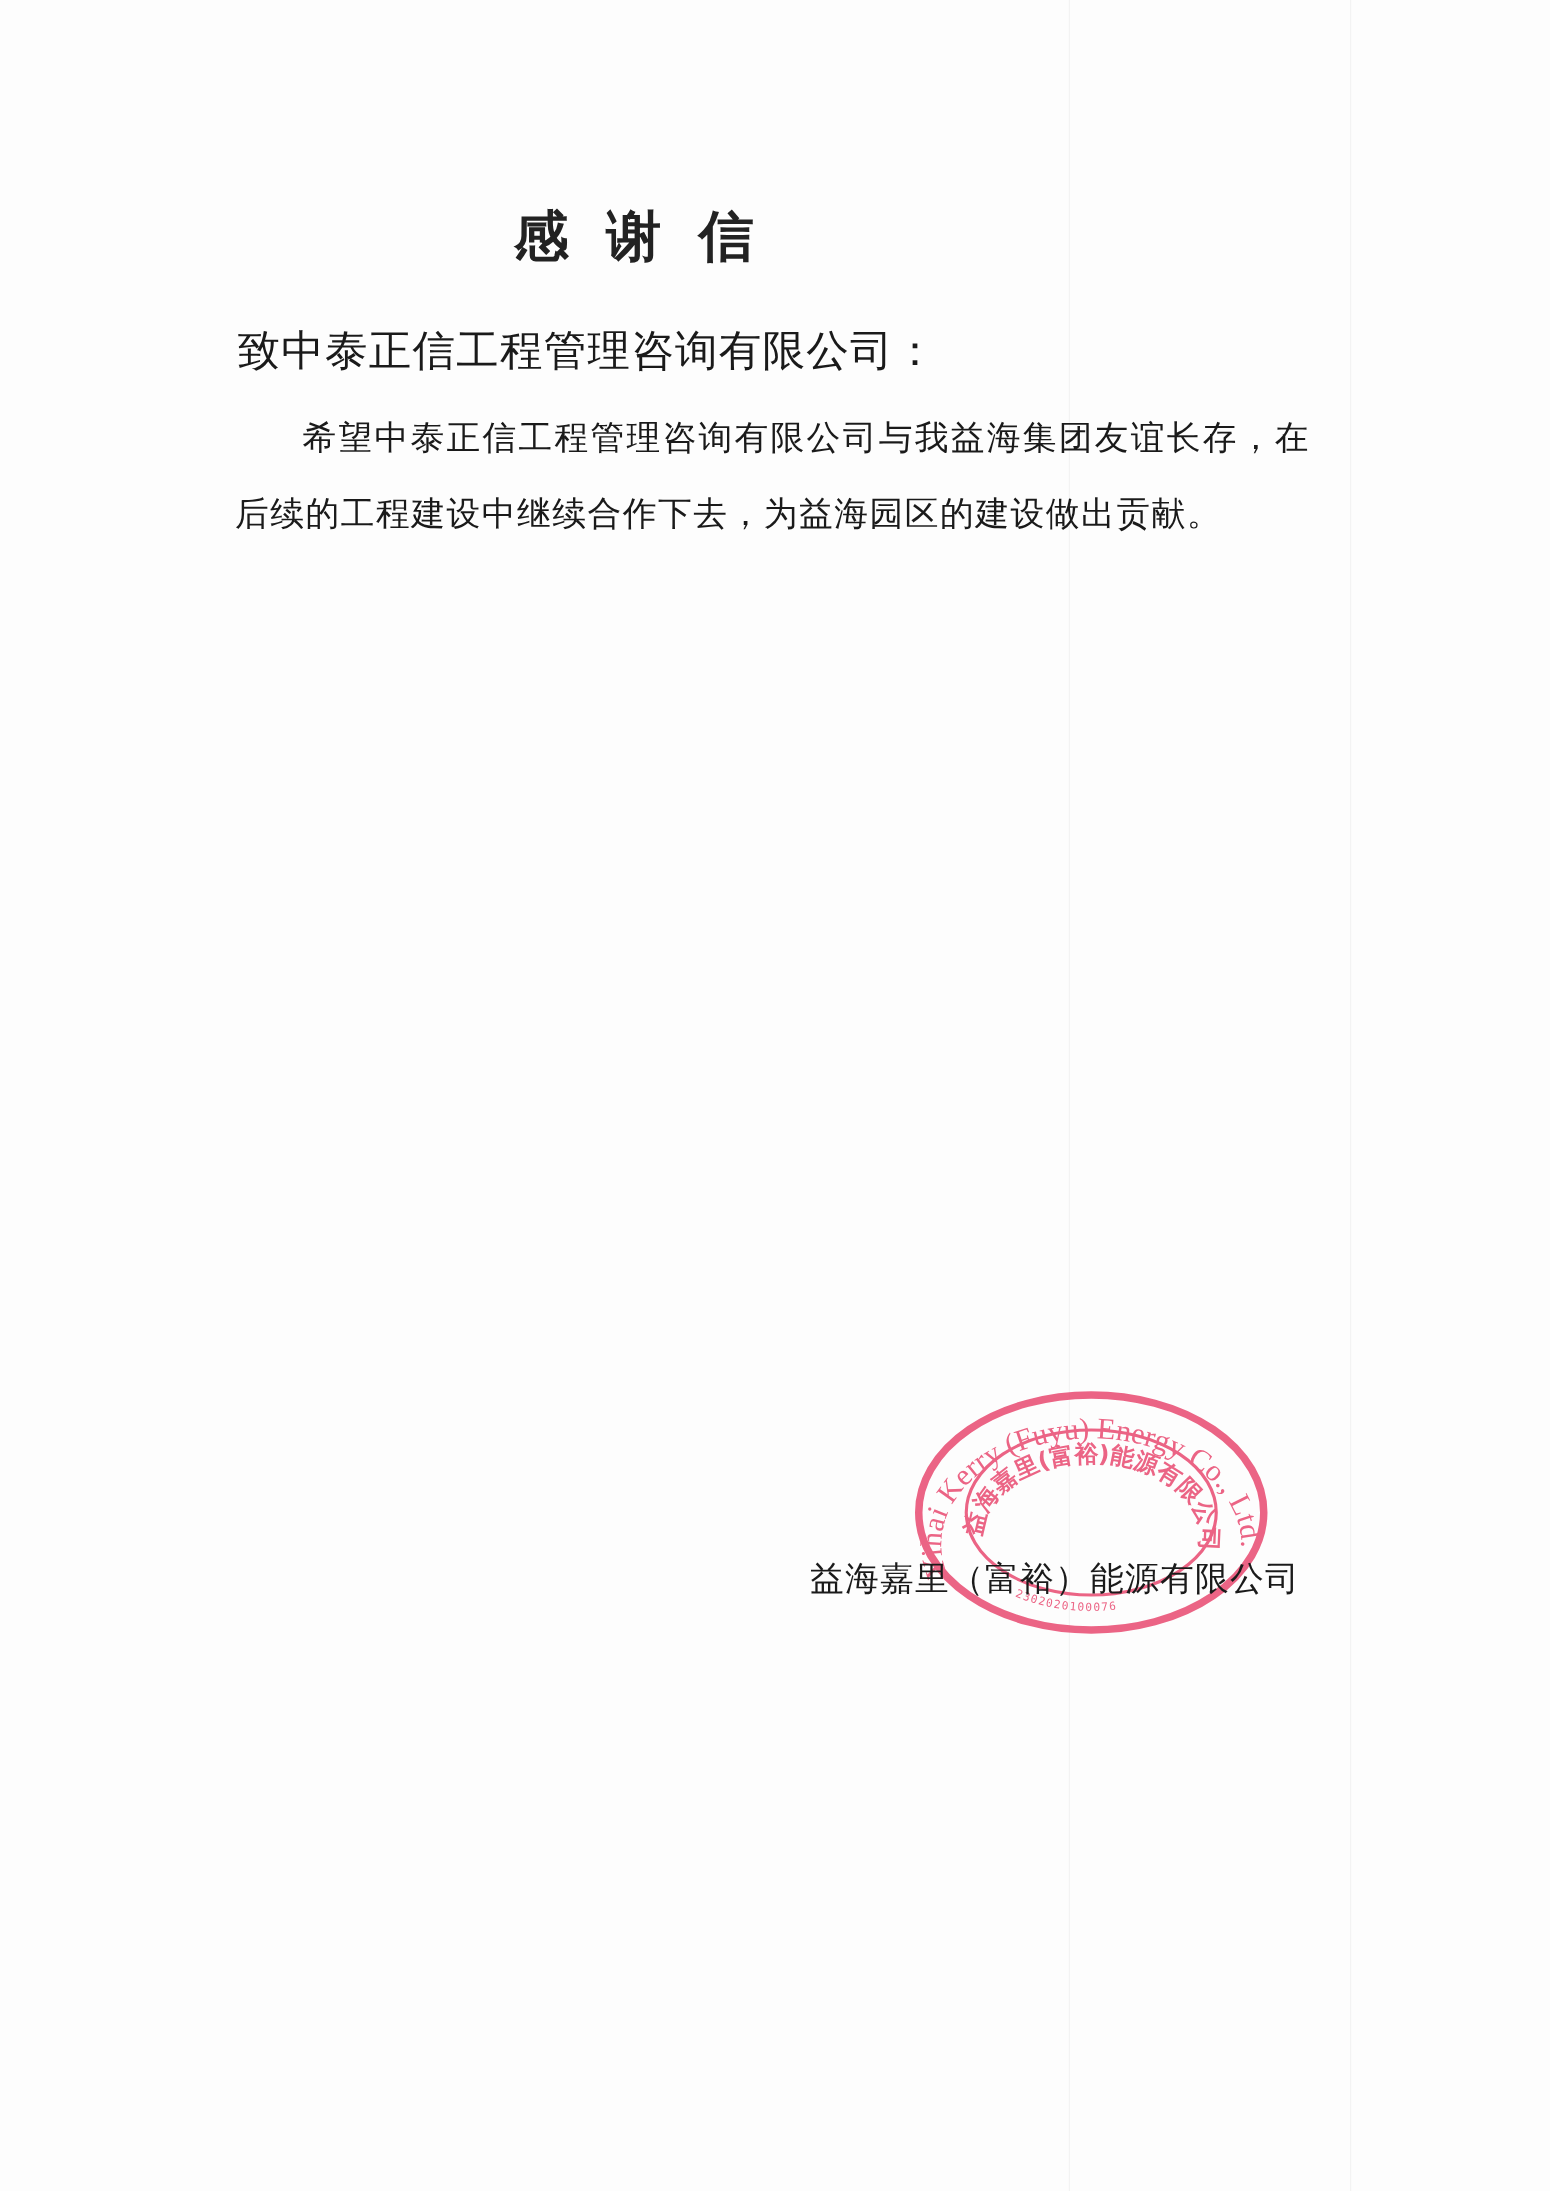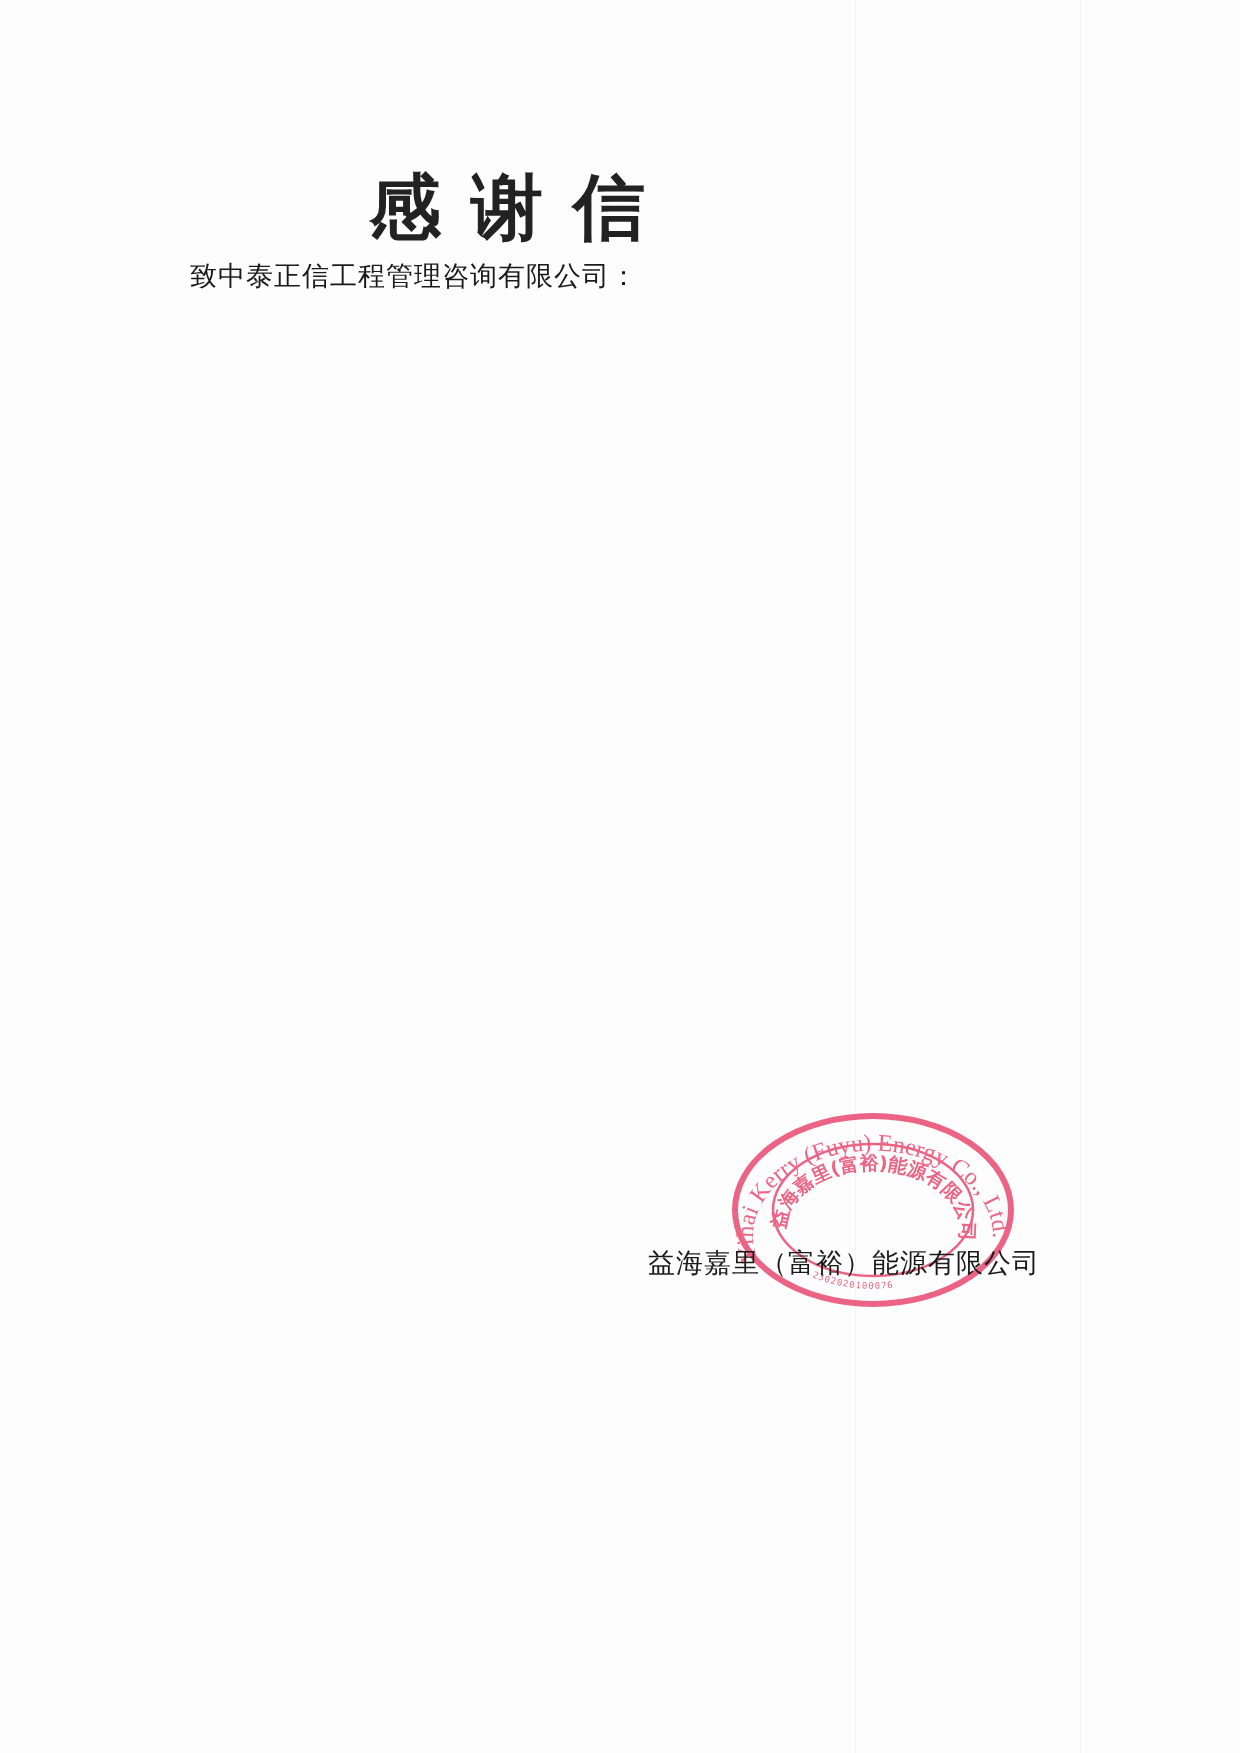--- a/index.html
+++ b/index.html
@@ -29,31 +29,31 @@
       width: 1px;
       height: 1753px;
       background: rgba(0,0,0,0.04);
     }
     .title {
       position: absolute;
       left: 0;
       width: 1044px;
       top: 160px;
       text-align: center;
-      font-size: 72px;
+      font-size: 44px;
       font-weight: bold;
       letter-spacing: 30px;
       color: #222;
       font-family: "DejaVu Sans", "Liberation Sans", sans-serif;
     }
     .salutation {
       position: absolute;
       left: 190px;
       top: 258px;
-      font-size: 27px;
+      font-size: 34px;
       letter-spacing: 1px;
     }
     .body-text {
       position: absolute;
       left: 188px;
       top: 320px;
       width: 860px;
       font-size: 27px;
       line-height: 61px;
       text-align: justify;
@@ -93,20 +93,21 @@
 
 <div class="page">
   <div class="scan-line" style="left:855px"></div>
   <div class="scan-line" style="left:1080px"></div>
 
   <div class="title">感谢信</div>
 
   <div class="salutation">致中泰正信工程管理咨询有限公司：</div>
 
   <div class="body-text">
+    <p>希望中泰正信工程管理咨询有限公司与我益海集团友谊长存，在后续的工程建设中继续合作下去，为益海园区的建设做出贡献。</p>
   </div>
 
   <svg class="stamp" viewBox="0 0 290 200">
     <defs>
       <path id="outerArc" d="M 30 150 A 120 85 0 1 1 260 150"></path>
       <path id="innerArc" d="M 60 135 A 88 60 0 1 1 230 135"></path>
       <path id="bottomArc" d="M 70 160 A 110 70 0 0 0 220 160"></path>
     </defs>
     <ellipse cx="145" cy="100" rx="138" ry="94" fill="none" stroke="#e8436b" stroke-width="6"></ellipse>
     <ellipse cx="145" cy="100" rx="100" ry="66" fill="none" stroke="#e8436b" stroke-width="2.5"></ellipse>

